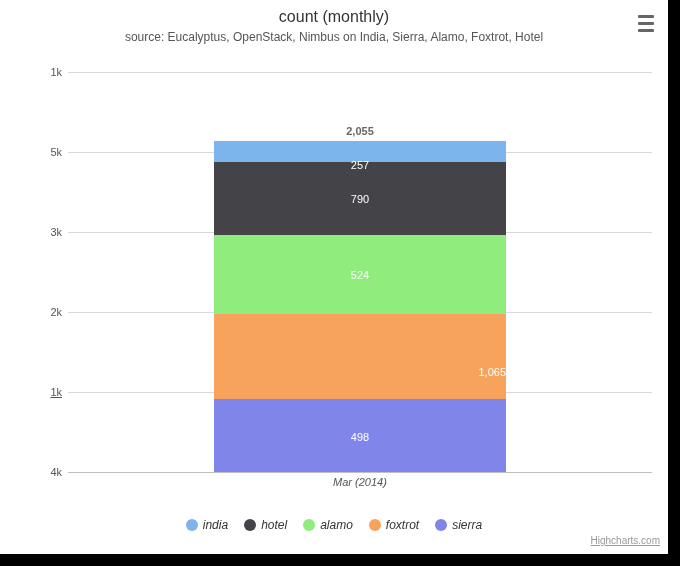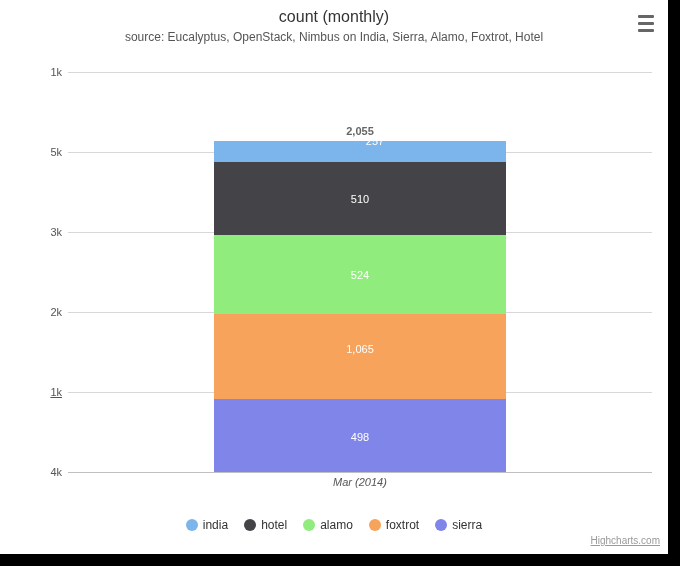--- a/index.html
+++ b/index.html
@@ -17,21 +17,21 @@
   .ytick{position:absolute;right:590px;width:60px;text-align:right;color:#555;font-size:11px;transform:translateY(-50%);} 
   .xtick{position:absolute;top:404px;width:584px;left:0;text-align:center;color:#555;font-size:11px;font-style:italic;}
   .stack{position:absolute;left:146px;width:292px;bottom:0;}
   .seg{position:absolute;left:0;width:100%;box-sizing:border-box;}
   .seg-label{position:absolute;left:0;width:100%;text-align:center;font-size:11px;pointer-events:none;}
   .total-label{position:absolute;left:0;width:100%;text-align:center;font-size:11px;color:#666;font-weight:bold;}
   
   .legend{position:absolute;left:0;right:0;bottom:22px;text-align:center;}
   .legend-item{display:inline-block;margin:0 8px;color:#333;cursor:pointer;}
   .swatch{display:inline-block;width:12px;height:12px;border-radius:6px;vertical-align:middle;margin-right:5px;}
-  .legend-item span.lbl{vertical-align:middle;}
+  .legend-item span.lbl{vertical-align:middle;font-style:italic;}
   .credits{position:absolute;right:8px;bottom:8px;font-size:10px;color:#999;cursor:pointer;text-decoration:underline;}
 </style>
 </head>
 <body>
 
 <div class="frame">
   <div class="chart">
 
     <div class="title">count (monthly)</div>
     <div class="subtitle">source: Eucalyptus, OpenStack, Nimbus on India, Sierra, Alamo, Foxtrot, Hotel</div>
@@ -54,27 +54,27 @@
           <div class="ytick" style="top: 160px;">3k</div>
           <div class="grid-line" style="top: 80px;"></div>
           <div class="ytick" style="top: 80px;">5k</div>
           <div class="grid-line" style="top: 0px;"></div>
           <div class="ytick" style="top: 0px;">1k</div>
         </div>
       <div class="stack" id="stack">
           <div class="seg" style="bottom: 0px; height: 72.56px; background: rgb(128, 133, 233);"></div>
           <div class="seg-label" style="bottom: 29.28px; color: rgb(255, 255, 255);">498</div>
           <div class="seg" style="bottom: 72.56px; height: 85.2px; background: rgb(247, 163, 92);"></div>
-          <div class="seg-label" style="bottom: 117px; color: rgb(255, 255, 255);">1,065</div>
+          <div class="seg-label" style="bottom: 94px; color: rgb(255, 255, 255); text-align: right;">1,065</div>
           <div class="seg" style="bottom: 157.76px; height: 79.6px; background: rgb(144, 237, 125);"></div>
           <div class="seg-label" style="bottom: 190.56px; color: rgb(255, 255, 255);">524</div>
           <div class="seg" style="bottom: 237.36px; height: 72.8px; background: rgb(67, 67, 72);"></div>
-          <div class="seg-label" style="bottom: 266.76px; color: rgb(255, 255, 255);">510</div>
+          <div class="seg-label" style="bottom: 266.76px; color: rgb(255, 255, 255);">790</div>
           <div class="seg" style="bottom: 310.16px; height: 20.56px; background: rgb(124, 181, 236);"></div>
-          <div class="seg-label" style="bottom: 325px; color: rgb(255, 255, 255); margin-left: 15px;">257</div>
+          <div class="seg-label" style="bottom: 301px; color: rgb(255, 255, 255);">257</div>
           <div class="total-label" style="bottom: 334.72px;">2,055</div>
         </div>
       <div class="xtick">Mar (2014)</div>
     </div>
 
     <div class="legend" id="legend"><span class="legend-item"><span class="swatch" style="background: rgb(124, 181, 236);"></span><span class="lbl">india</span></span><span class="legend-item"><span class="swatch" style="background: rgb(67, 67, 72);"></span><span class="lbl">hotel</span></span><span class="legend-item"><span class="swatch" style="background: rgb(144, 237, 125);"></span><span class="lbl">alamo</span></span><span class="legend-item"><span class="swatch" style="background: rgb(247, 163, 92);"></span><span class="lbl">foxtrot</span></span><span class="legend-item"><span class="swatch" style="background: rgb(128, 133, 233);"></span><span class="lbl">sierra</span></span></div>
 
     <div class="credits">Highcharts.com</div>
   </div>
 </div>

